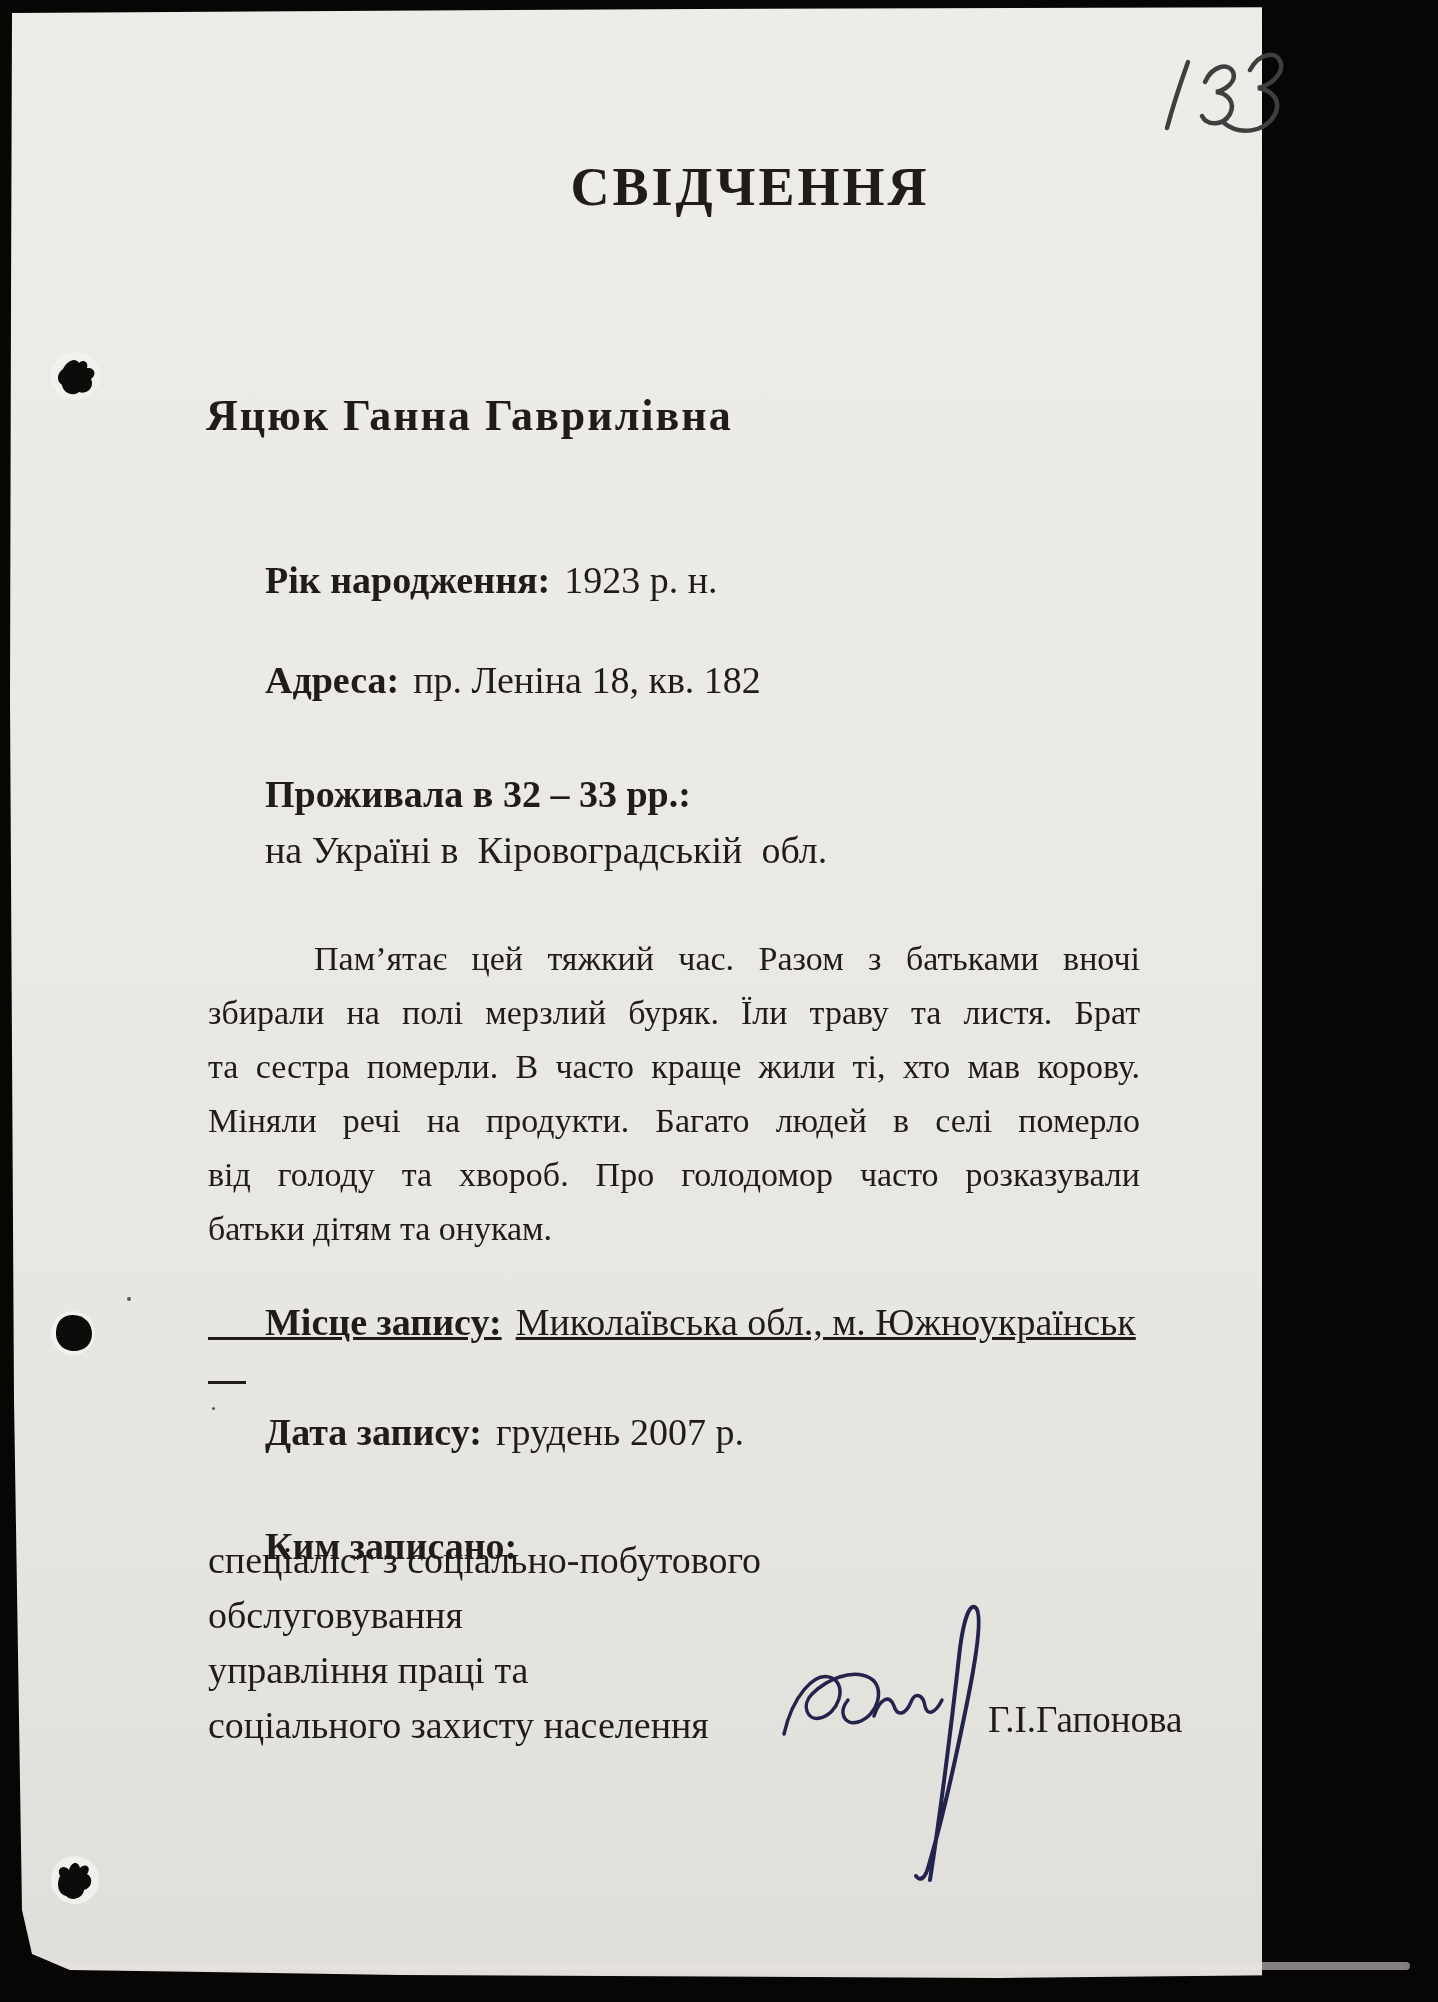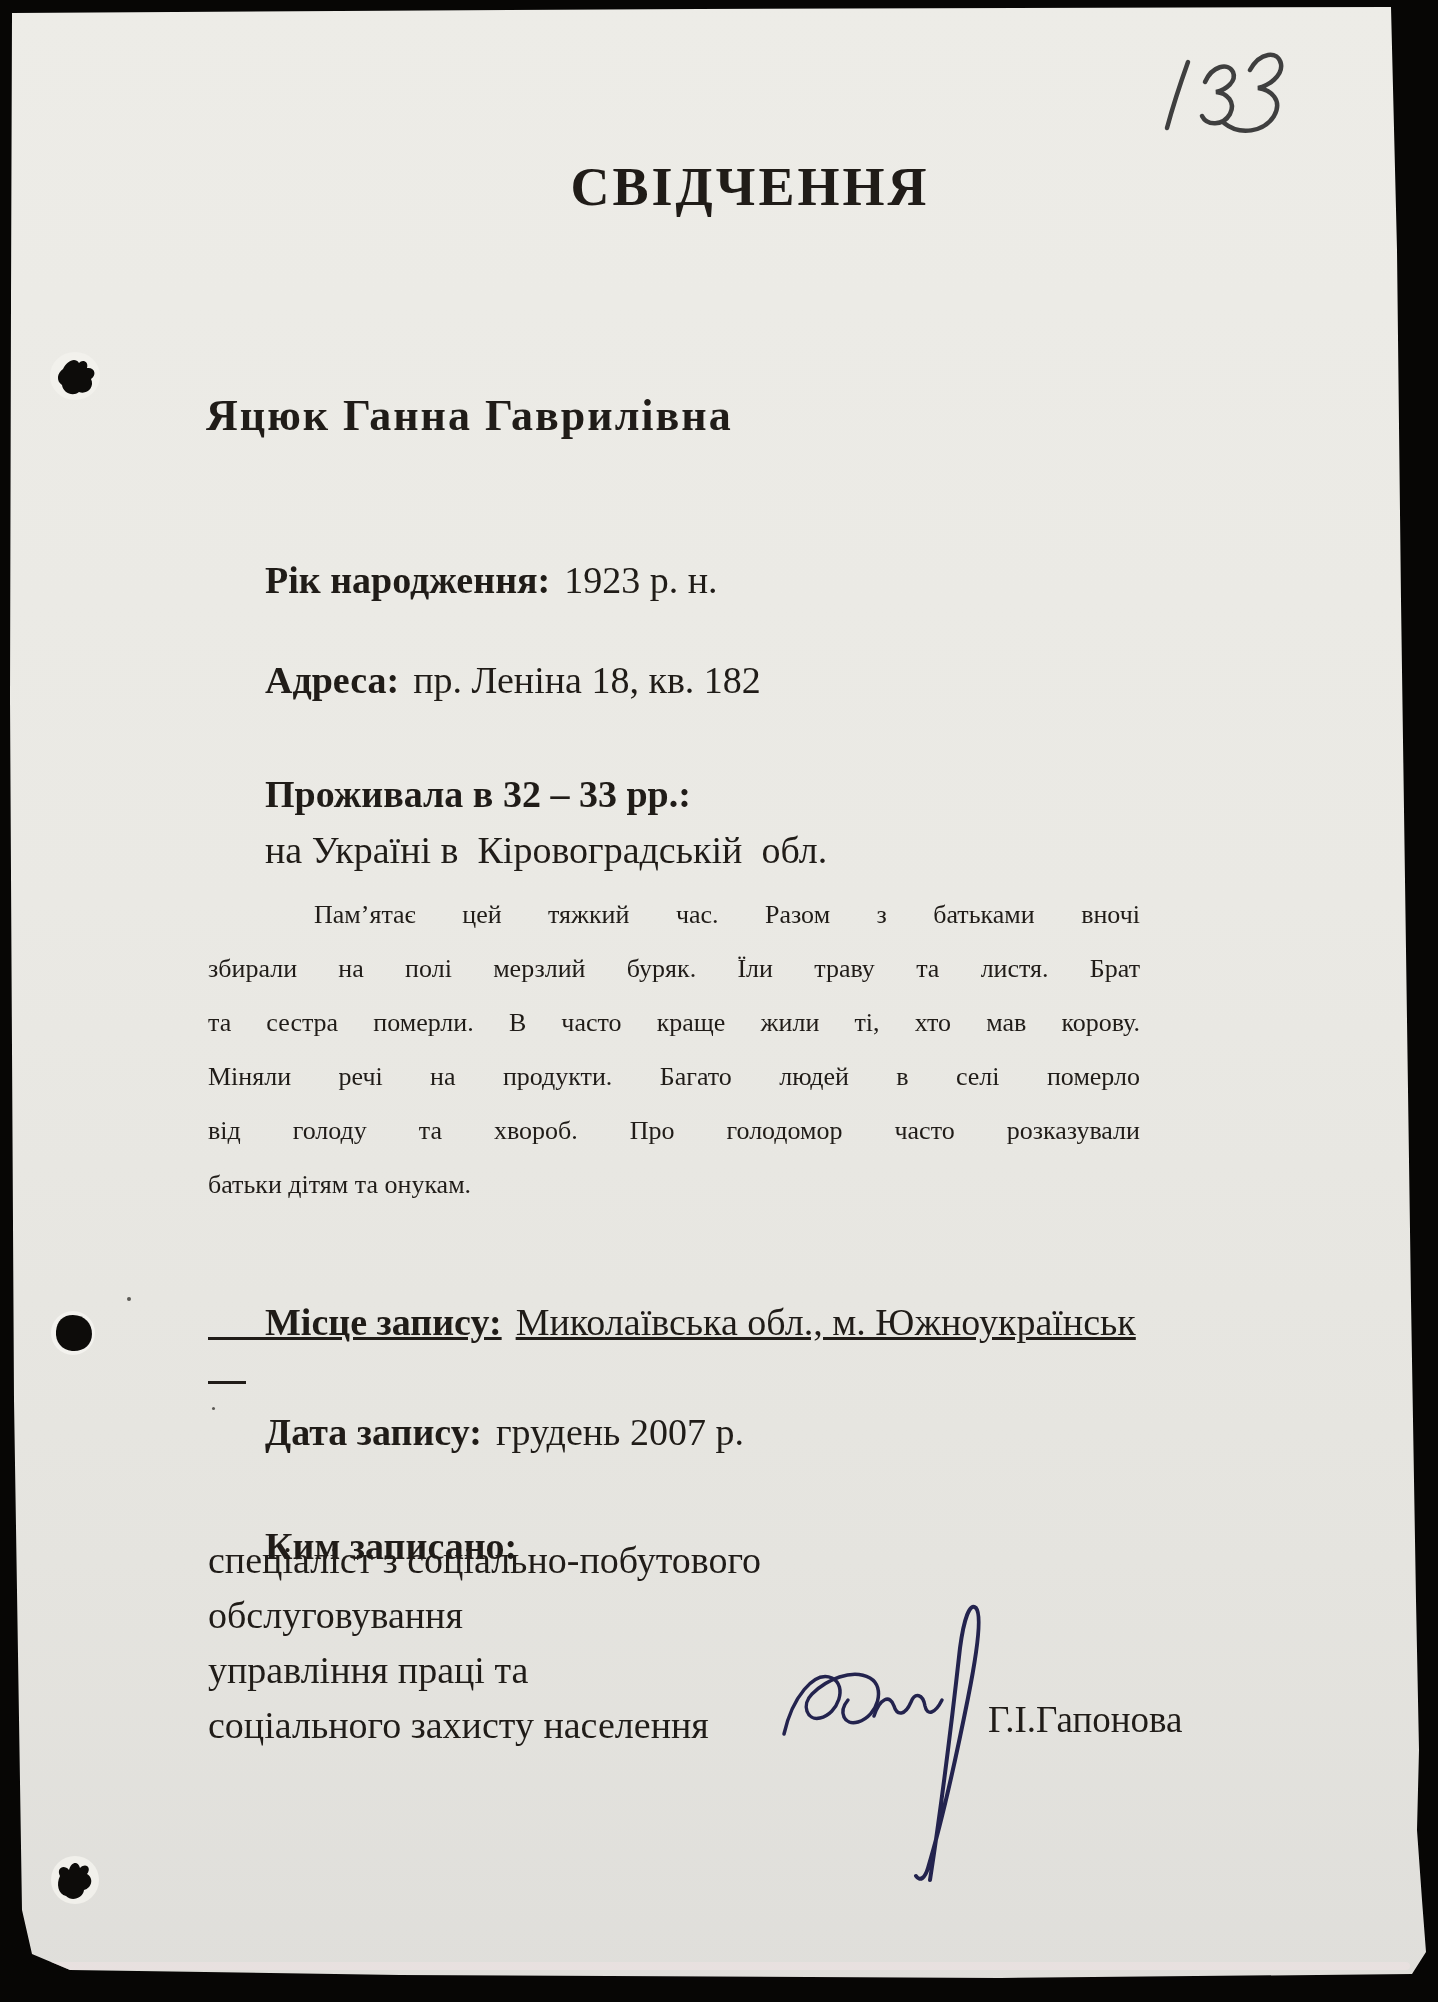--- a/index.html
+++ b/index.html
@@ -1,33 +1,33 @@
 <!DOCTYPE html>
 <html><head>
 <meta charset="utf-8">
 <style>
   html,body{margin:0;padding:0;background:#000;}
   .scan{position:relative;width:1438px;height:2002px;background:#070605;overflow:hidden;
         font-family:"Liberation Serif","DejaVu Serif",serif;color:#201c18;}
-  .paper{position:absolute;left:0;top:0;width:1438px;height:2002px;
+  .paper{position:absolute;left:0;top:0;width:1262px;height:2002px;
          background:linear-gradient(180deg,#edece7 0%,#eae9e4 45%,#e5e4df 78%,#dfdeda 100%);
          clip-path:polygon(12px 13px,700px 9px,1391px 7px,1397px 250px,1401px 600px,1406px 950px,
            1411px 1300px,1416px 1600px,1419px 1750px,1417px 1830px,1422px 1900px,1426px 1952px,
            1412px 1974px,1000px 1978px,400px 1975px,70px 1970px,32px 1954px,22px 1910px,
            14px 1400px,10px 700px,11px 300px);}
   .edge-tint{position:absolute;left:40px;top:1962px;width:1370px;height:8px;
              background:#efe2e4;opacity:.55;border-radius:4px;}
   .abs{position:absolute;}
   .title{left:160px;top:148px;width:1180px;text-align:center;font-weight:bold;
          font-size:54px;line-height:78px;letter-spacing:3px;}
   .name{left:206px;top:390px;font-size:44px;font-weight:bold;letter-spacing:2px;}
   .fieldline{left:208px;font-size:38px;white-space:pre-wrap;}
   .flabel{font-weight:bold;margin-right:14px;}
   .fvalue{font-weight:normal;}
-  .para{left:208px;top:888px;width:932px;font-size:26px;line-height:54px;}
+  .para{left:208px;top:932px;width:932px;font-size:34px;line-height:54px;}
   .pline{text-align:justify;text-align-last:justify;height:54px;overflow:visible;}
   .pline.first{padding-left:106px;}
   .pline.last{text-align-last:left;}
   .byline{left:208px;font-size:38px;}
   .signer{left:988px;top:1698px;font-size:37px;}
   .speck{position:absolute;background:#2c2a26;border-radius:50%;opacity:.75;}
 </style>
 </head>
 <body>
 

